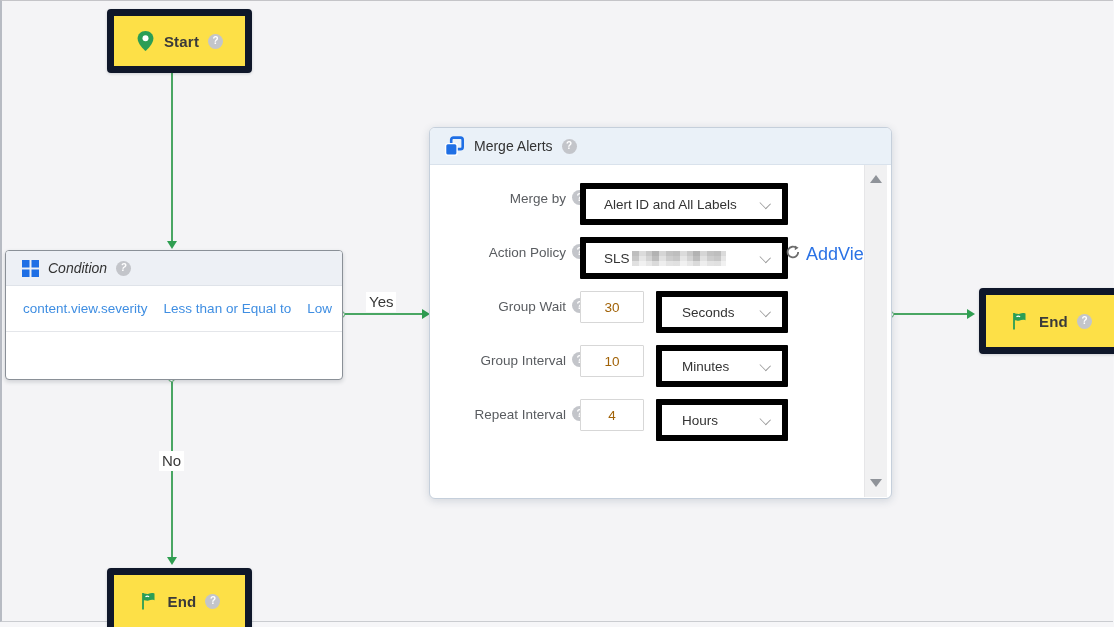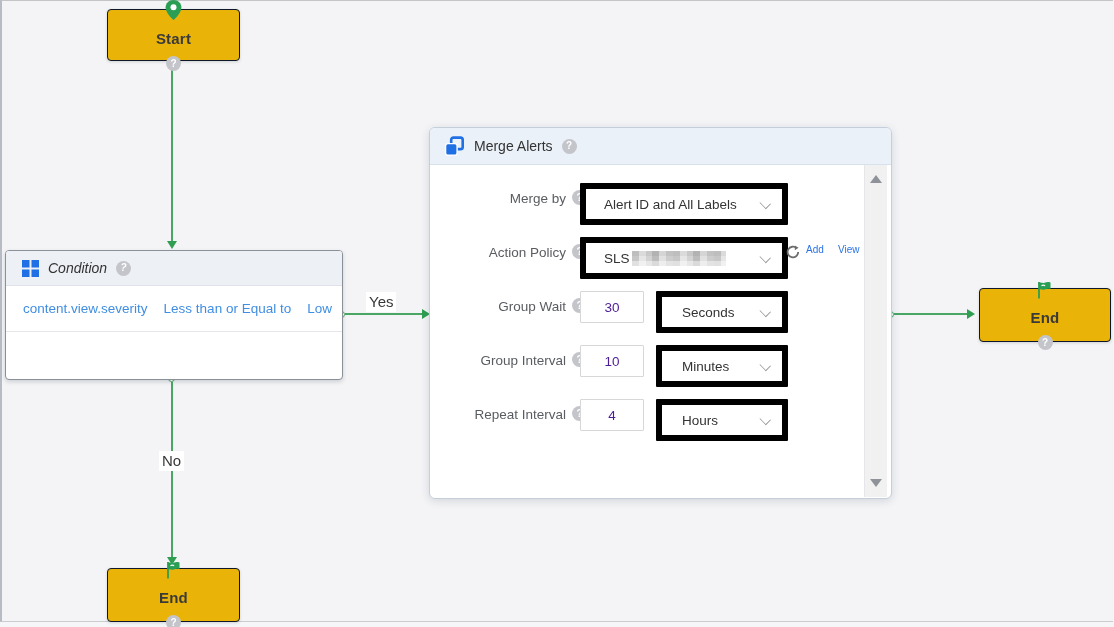--- a/index.html
+++ b/index.html
@@ -2,22 +2,22 @@
 <html><head>
 <meta charset="utf-8">
 <style>
   html,body{margin:0;padding:0;}
   body{font-family:"Liberation Sans","DejaVu Sans",sans-serif;background:#f6f6f8;}
   #stage{position:relative;width:1114px;height:627px;overflow:hidden;background:#f6f6f8;}
   #canvas{position:absolute;left:0;top:0;width:1111px;height:620px;background:#f4f4f6;
           border-top:1px solid #c4c4c8;border-left:2px solid #b7bbc3;border-bottom:1px solid #caccd0;}
 
   
-  .node{position:absolute;background:#eab308;border:1px solid #0f172a;border-radius:4px;
-        box-shadow:0 1px 3px rgba(40,50,60,.18);display:flex;align-items:center;justify-content:center;gap:9px;flex-direction:column;}
+  .node{position:absolute;background:#fde047;border:7px solid #0f172a;border-radius:4px;
+        box-shadow:0 1px 3px rgba(40,50,60,.18);display:flex;align-items:center;justify-content:center;gap:9px;}
   .node-title{font-size:15px;font-weight:bold;color:#3a3a3a;letter-spacing:.2px;}
 
   
   .help{width:15px;height:15px;border-radius:50%;background:#c3c5ca;color:#fff;font-size:10px;font-weight:bold;
         display:inline-flex;align-items:center;justify-content:center;line-height:1;flex:0 0 auto;}
 
   
   #condition{position:absolute;left:3px;top:249px;width:336px;height:128px;background:#fff;
              border:1px solid #8a9097;border-radius:4px;box-shadow:0 2px 4px rgba(40,50,60,.18);overflow:hidden;}
   #condition .hd{height:34px;background:#edf0f5;border-bottom:1px solid #dfe3e9;display:flex;align-items:center;gap:9px;padding-left:16px;font-style:italic;}
@@ -31,26 +31,26 @@
          border:1px solid #c5cfdb;border-radius:6px;box-shadow:0 2px 8px rgba(31,56,88,.16);overflow:hidden;}
   #merge .hd{height:36px;background:#eaf1f8;border-bottom:1px solid #d9e2ec;display:flex;align-items:center;gap:9px;padding-left:14px;}
   #merge .hd-title{font-size:14px;color:#333;}
   .mlabel{position:absolute;width:136px;text-align:right;font-size:13.5px;color:#595c60;}
   .mhelp{position:absolute;}
   .sel{position:absolute;height:30px;border:6px solid #000000;border-radius:1px;background:#fff;
        display:flex;align-items:center;font-size:13.5px;color:#333;cursor:pointer;}
   .sel .chev{position:absolute;right:12px;top:11px;width:8px;height:8px;border-right:1.6px solid #999;
              border-bottom:1.6px solid #999;transform:rotate(45deg) scale(1,.8);transform-origin:60% 40%;}
   .numin{position:absolute;width:62px;height:30px;border:1px solid #d7d7d7;border-radius:1px;background:#fff;
-         font-size:13.5px;color:#4c1d95;text-align:center;font-family:"Liberation Sans",sans-serif;outline:none;padding:0;}
+         font-size:13.5px;color:#a16207;text-align:center;font-family:"Liberation Sans",sans-serif;outline:none;padding:0;}
   .mosaic{display:inline-block;width:94px;height:15px;margin-left:2px;opacity:.9;
     background:
       repeating-linear-gradient(0deg, rgba(255,255,255,.45) 0 5px, rgba(0,0,0,0) 5px 10px, rgba(0,0,0,.06) 10px 15px),
       repeating-linear-gradient(90deg,#c2c2c2 0 7px,#e4e4e4 7px 14px,#cfcfcf 14px 20px,#b5b5b5 20px 27px,#dedede 27px 34px,#c8c8c8 34px 41px);}
-  .blue-link{font-size:10px;color:#2a72e5;text-decoration:none;cursor:pointer;}
+  .blue-link{font-size:18px;color:#2a72e5;text-decoration:none;cursor:pointer;}
 
   
   #scrolltrack{position:absolute;right:4px;top:37px;bottom:1px;width:22px;background:#f1f1f2;border-left:1px solid #e6e6e8;}
   .scroll-arrow{position:absolute;left:5px;width:0;height:0;border-left:6px solid transparent;border-right:6px solid transparent;cursor:pointer;}
   .scroll-up{top:10px;border-bottom:8px solid #8f9399;}
   .scroll-down{bottom:10px;border-top:8px solid #8f9399;}
 
   
   .vline{position:absolute;width:2px;background:#49a663;}
   .hline{position:absolute;height:2px;background:#49a663;}

